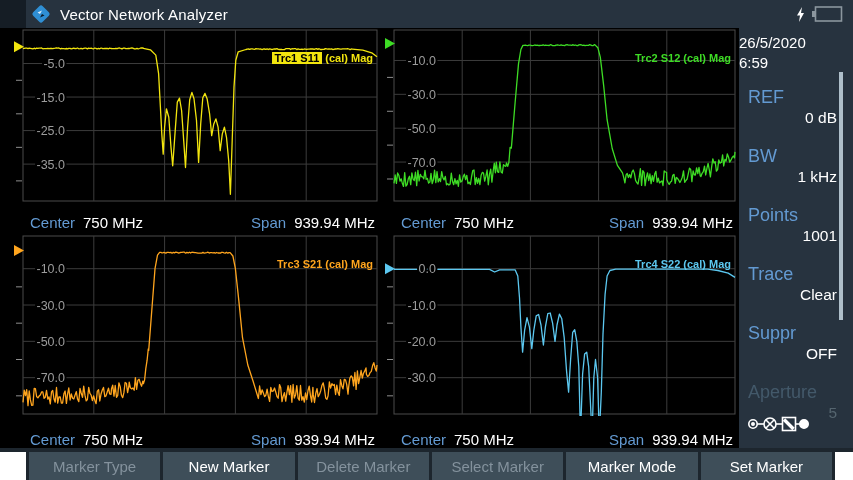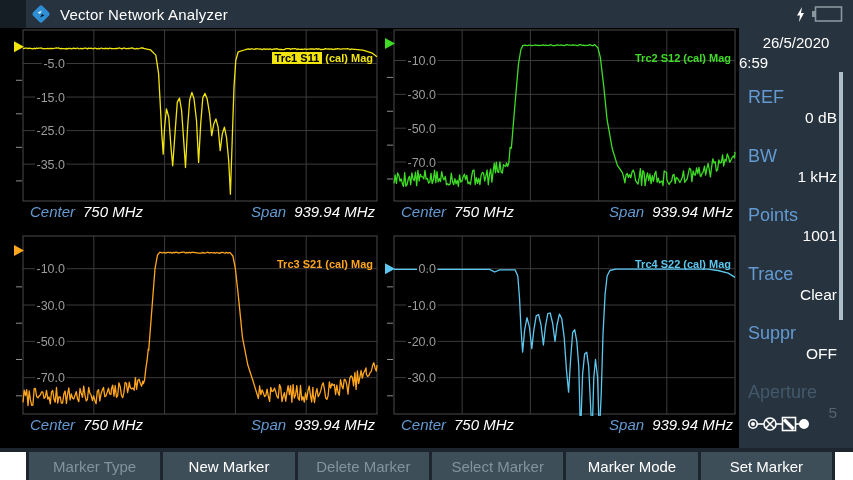--- a/index.html
+++ b/index.html
@@ -12,32 +12,32 @@
   .tb-logo{margin:0 8px 0 4px;flex:none;display:flex;align-items:center;}
   .tb-title{color:#ffffff;font-size:15px;letter-spacing:0.2px;}
   .tb-spacer{flex:1;}
   .tb-icons{display:flex;align-items:center;gap:4px;margin-right:10px;}
   
   .main{display:flex;height:420px;background:#26323c;}
   .quads{width:739px;display:grid;grid-template-columns:381px 355px;
          grid-template-rows:203px 214px;gap:3px;background:#000;}
   .quad{background:#000;position:relative;display:flex;flex-direction:column;}
   .quad svg{display:block;flex:none;}
-  .strip{display:flex;justify-content:space-between;align-items:flex-start;
-         font-size:15px;height:28px;font-style:italic;}
+  .strip{display:flex;justify-content:space-between;align-items:flex-end;
+         font-size:15px;height:28px;}
   .row2 .strip{height:32px;}
   .strip .lab{color:#639ad2;}
   .strip .val{color:#ffffff;margin-left:8px;}
   .strip .grp{white-space:nowrap;}
   .tracelabel{position:absolute;top:24px;right:8px;font-size:11px;font-weight:bold;
               white-space:pre;}
   .tracelabel .trc.selected{background:#f2e50e;color:#000;padding:0 3px;}
   
   .sidebar{width:114px;position:relative;background:#27333f;color:#fff;}
-  .sb-date{margin-top:6px;text-align:center;font-size:15px;color:#fff;}
+  .sb-date{margin-top:6px;font-size:15px;color:#fff;}
   .sb-time{text-align:left;font-size:15px;color:#fff;margin-top:3px;}
   .sb-params{margin-top:16px;padding:0 16px 0 9px;}
   .sb-param{margin-bottom:19px;}
   .sb-label{color:#639ad2;font-size:18px;}
   .sb-value{color:#ffffff;font-size:15.5px;text-align:right;margin-top:1px;}
   .sb-param.dim .sb-label{color:#43596a;}
   .sb-param.dim .sb-value{color:#55656f;}
   .sb-scroll{position:absolute;right:10px;top:44px;width:4px;height:248px;
              background:#aebfca;}
   .sb-diagram{position:absolute;left:8px;bottom:9px;}

